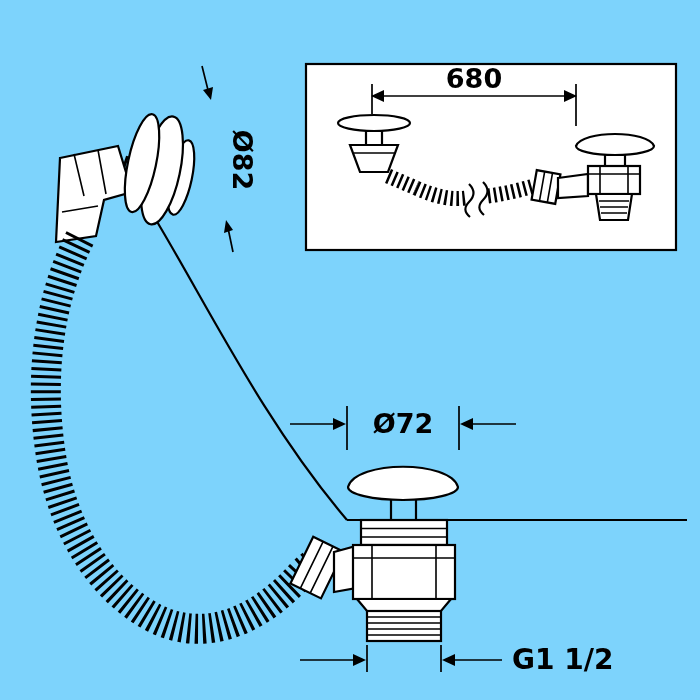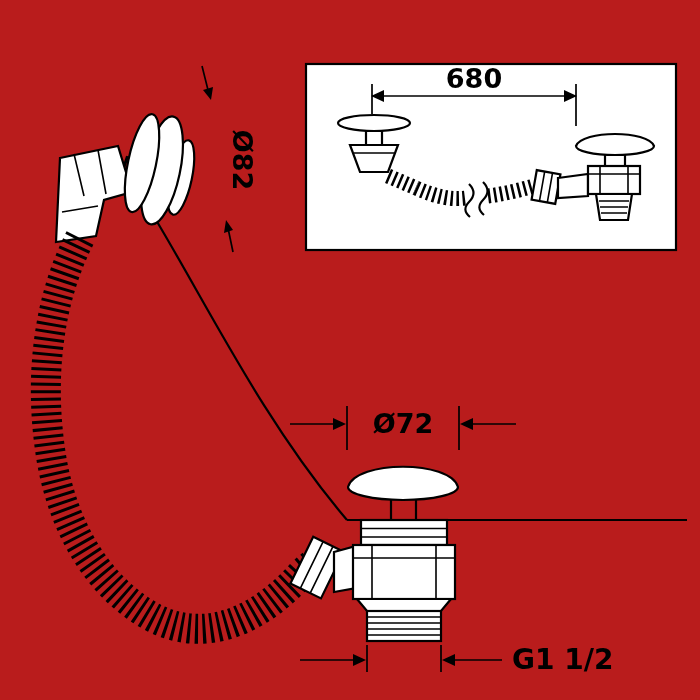--- a/index.html
+++ b/index.html
@@ -1,16 +1,16 @@
 <!DOCTYPE html>
 <html><head>
 <meta charset="utf-8">
 <style>
   html,body{margin:0;padding:0;background:#fff;}
-  .canvas{position:relative;width:700px;height:700px;background:#b91c1c;overflow:hidden;
+  .canvas{position:relative;width:700px;height:700px;background:#7dd3fc;overflow:hidden;
           font-family:"DejaVu Sans", sans-serif;}
   svg{position:absolute;left:0;top:0;}
   .ln{stroke:#000;fill:none;stroke-width:2.2;}
   .fw{fill:#fff;stroke:#000;stroke-width:2.2;}
   .thin{stroke:#000;fill:none;stroke-width:1.6;}
   .dim{stroke:#000;fill:none;stroke-width:1.7;}
   .arr{fill:#000;stroke:none;}
   .rib-big{stroke:#000;fill:none;stroke-width:30;stroke-dasharray:3 4.5;}
   .rib-med{stroke:#000;fill:none;stroke-width:26;stroke-dasharray:3 4;}
   .rib-sm{stroke:#000;fill:none;stroke-width:15;stroke-dasharray:2.5 3.5;}

